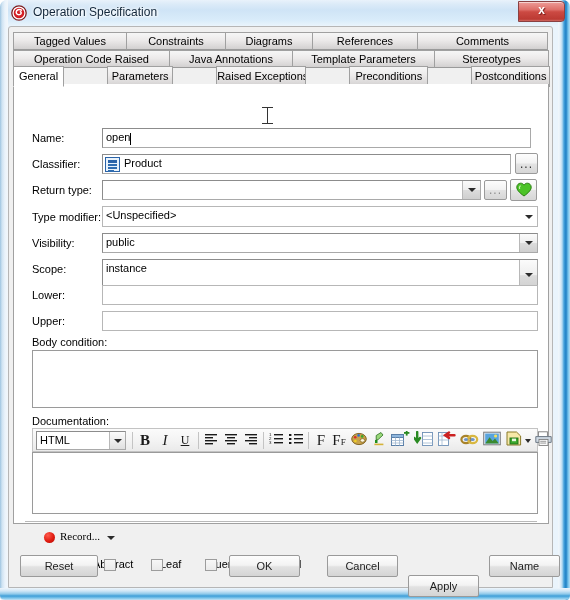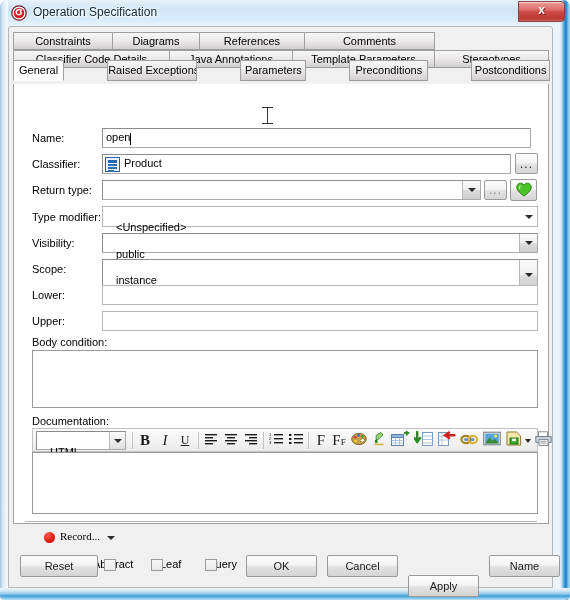--- a/index.html
+++ b/index.html
@@ -80,21 +80,21 @@
     border-radius: 3px 3px 0 0;
   }
 
   
   #tabstrip {
     position: absolute; left: 4px; top: 5px; width: 536px; height: 54px;
   }
   .tabrow { position: absolute; left: 0; width: 536px; height: 18px; display: flex; }
   #tabrow0 { top: 0px; }
   #tabrow1 { top: 18px; }
-  #tabrow2 { top: 28px; height: 21px; gap: 44px; }
+  #tabrow2 { top: 34px; height: 21px; gap: 44px; }
 
   .tab {
     box-sizing: border-box;
     height: 18px;
     line-height: 16px;
     text-align: center;
     font-size: 11px;
     color: #000;
     background: linear-gradient(to bottom, #f6f6f6 0%, #eceaea 45%, #dcdada 80%, #d2d0d0 100%);
     border: 1px solid #a0a0a0;
@@ -151,22 +151,22 @@
   
   .combo {
     position: absolute;
     box-sizing: border-box;
     background: #ffffff;
     border: 1px solid #a9a9a9;
     border-top-color: #8c8c8c;
     border-left-color: #8c8c8c;
   }
   .combo .val {
-    position: absolute; left: 13px; top: 2px;
-    font-size: 11px; color: #000; white-space: nowrap; margin-top: 12px;
+    position: absolute; left: 3px; top: 2px;
+    font-size: 11px; color: #000; white-space: nowrap;
   }
   .combo .arrowbtn {
     position: absolute; right: 0; top: 0; bottom: 0; width: 17px;
     background: linear-gradient(to bottom, #fbfbfb 0%, #eeeeee 50%, #dcdcdc 52%, #cfcfcf 100%);
     border-left: 1px solid #b8b8b8;
   }
   .combo.flat .arrowbtn { background: transparent; border-left: none; }
   .arrow-dn {
     position: absolute; left: 50%; top: 50%;
     margin-left: -4px; margin-top: -2px;
@@ -341,35 +341,36 @@
     <div id="title-text">Operation Specification</div>
     <div id="close-btn">
       <div class="glyph">x</div>
     </div>
   </div>
 
   <div id="client">
 
     <div id="tabstrip">
       <div class="tabrow" id="tabrow0">
+        <div class="tab" style="width:114px">Tagged Values</div>
         <div class="tab" style="width:100px">Constraints</div>
         <div class="tab" style="width:88px">Diagrams</div>
         <div class="tab" style="width:106px">References</div>
         <div class="tab" style="width:131px">Comments</div>
       </div>
       <div class="tabrow" id="tabrow1">
-        <div class="tab" style="width:157px">Classifier Code Details</div>
+        <div class="tab" style="width:157px">Operation Code Raised</div>
         <div class="tab" style="width:124px">Java Annotations</div>
         <div class="tab" style="width:143px">Template Parameters</div>
         <div class="tab" style="width:115px">Stereotypes</div>
       </div>
       <div class="tabrow" id="tabrow2">
         <div class="tab selected" style="width:75px">General</div>
+        <div class="tab" style="width:97px">Parameters</div>
         <div class="tab" style="width:133px">Raised Exceptions</div>
-        <div class="tab" style="width:97px">Parameters</div>
         <div class="tab" style="width:116px">Preconditions</div>
         <div class="tab" style="width:116px">Postconditions</div>
       </div>
     </div>
 
     <div id="tabpage">
 
       <div class="lbl" style="left:18px; top:48px;">Name:</div>
       <div class="field" style="left:88px; top:44px; width:429px; height:20px;">
         <div class="val">open</div>
@@ -659,21 +660,21 @@
       <div class="box"></div>
       <div class="cbl">Ordered</div>
     </div>
     <div class="cbx" style="left:263px; top:531px;">
       <div class="box on"></div>
       <div class="cbl">Unique</div>
     </div>
 
     <div id="buttonbar">
       <div class="dlgbtn" style="left:11px; width:78px;">Reset</div>
-      <div class="dlgbtn" style="left:237px; width:71px;">OK</div>
+      <div class="dlgbtn" style="left:220px; width:71px;">OK</div>
       <div class="dlgbtn" style="left:318px; width:71px;">Cancel</div>
       <div class="dlgbtn" style="left:399px; width:71px;margin-top:20px;">Apply</div>
       <div class="dlgbtn" style="left:480px; width:71px;">Name</div>
     </div>
 
   </div>
 
   <div id="mouse-ibeam">
       <span></span>
     </div>

